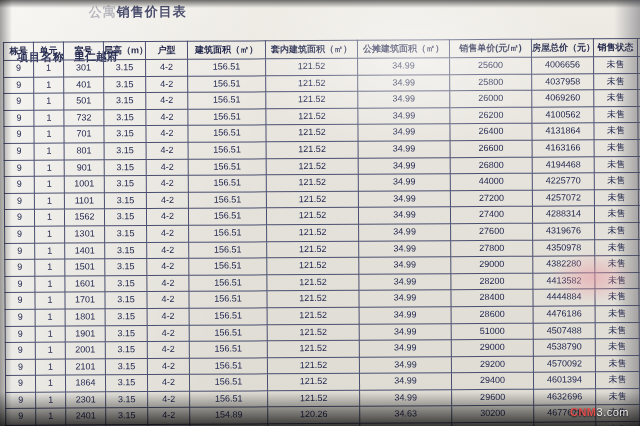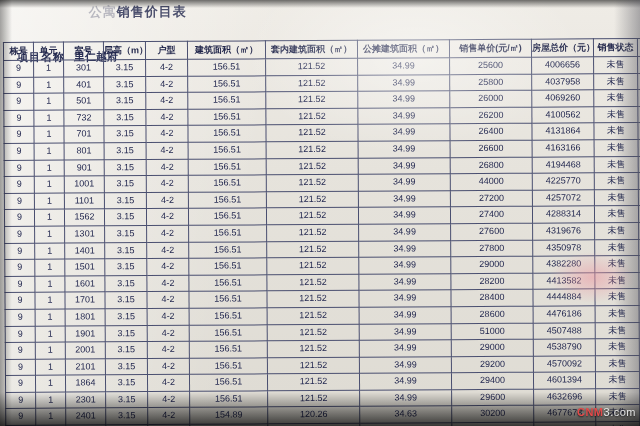--- a/index.html
+++ b/index.html
@@ -143,21 +143,21 @@
     background:#e03030;
     position:relative;
   }
   .wm-logo:after{
     content:"";
     position:absolute; left:3px; top:3px; width:8px; height:8px;
     border:1.5px solid #fff; border-radius:50%;
   }
   .wm-cnm{
     position:absolute;
-    right:4px; bottom:8px;
+    right:11px; bottom:8px;
     color:rgba(255,255,255,.85);
     font-size:11px;
     letter-spacing:.5px;
     text-shadow:0 1px 2px rgba(0,0,0,.8);
   }
   .wm-cnm .red{color:#e34b4b;font-weight:bold;}
 </style>
 </head>
 <body>
 

